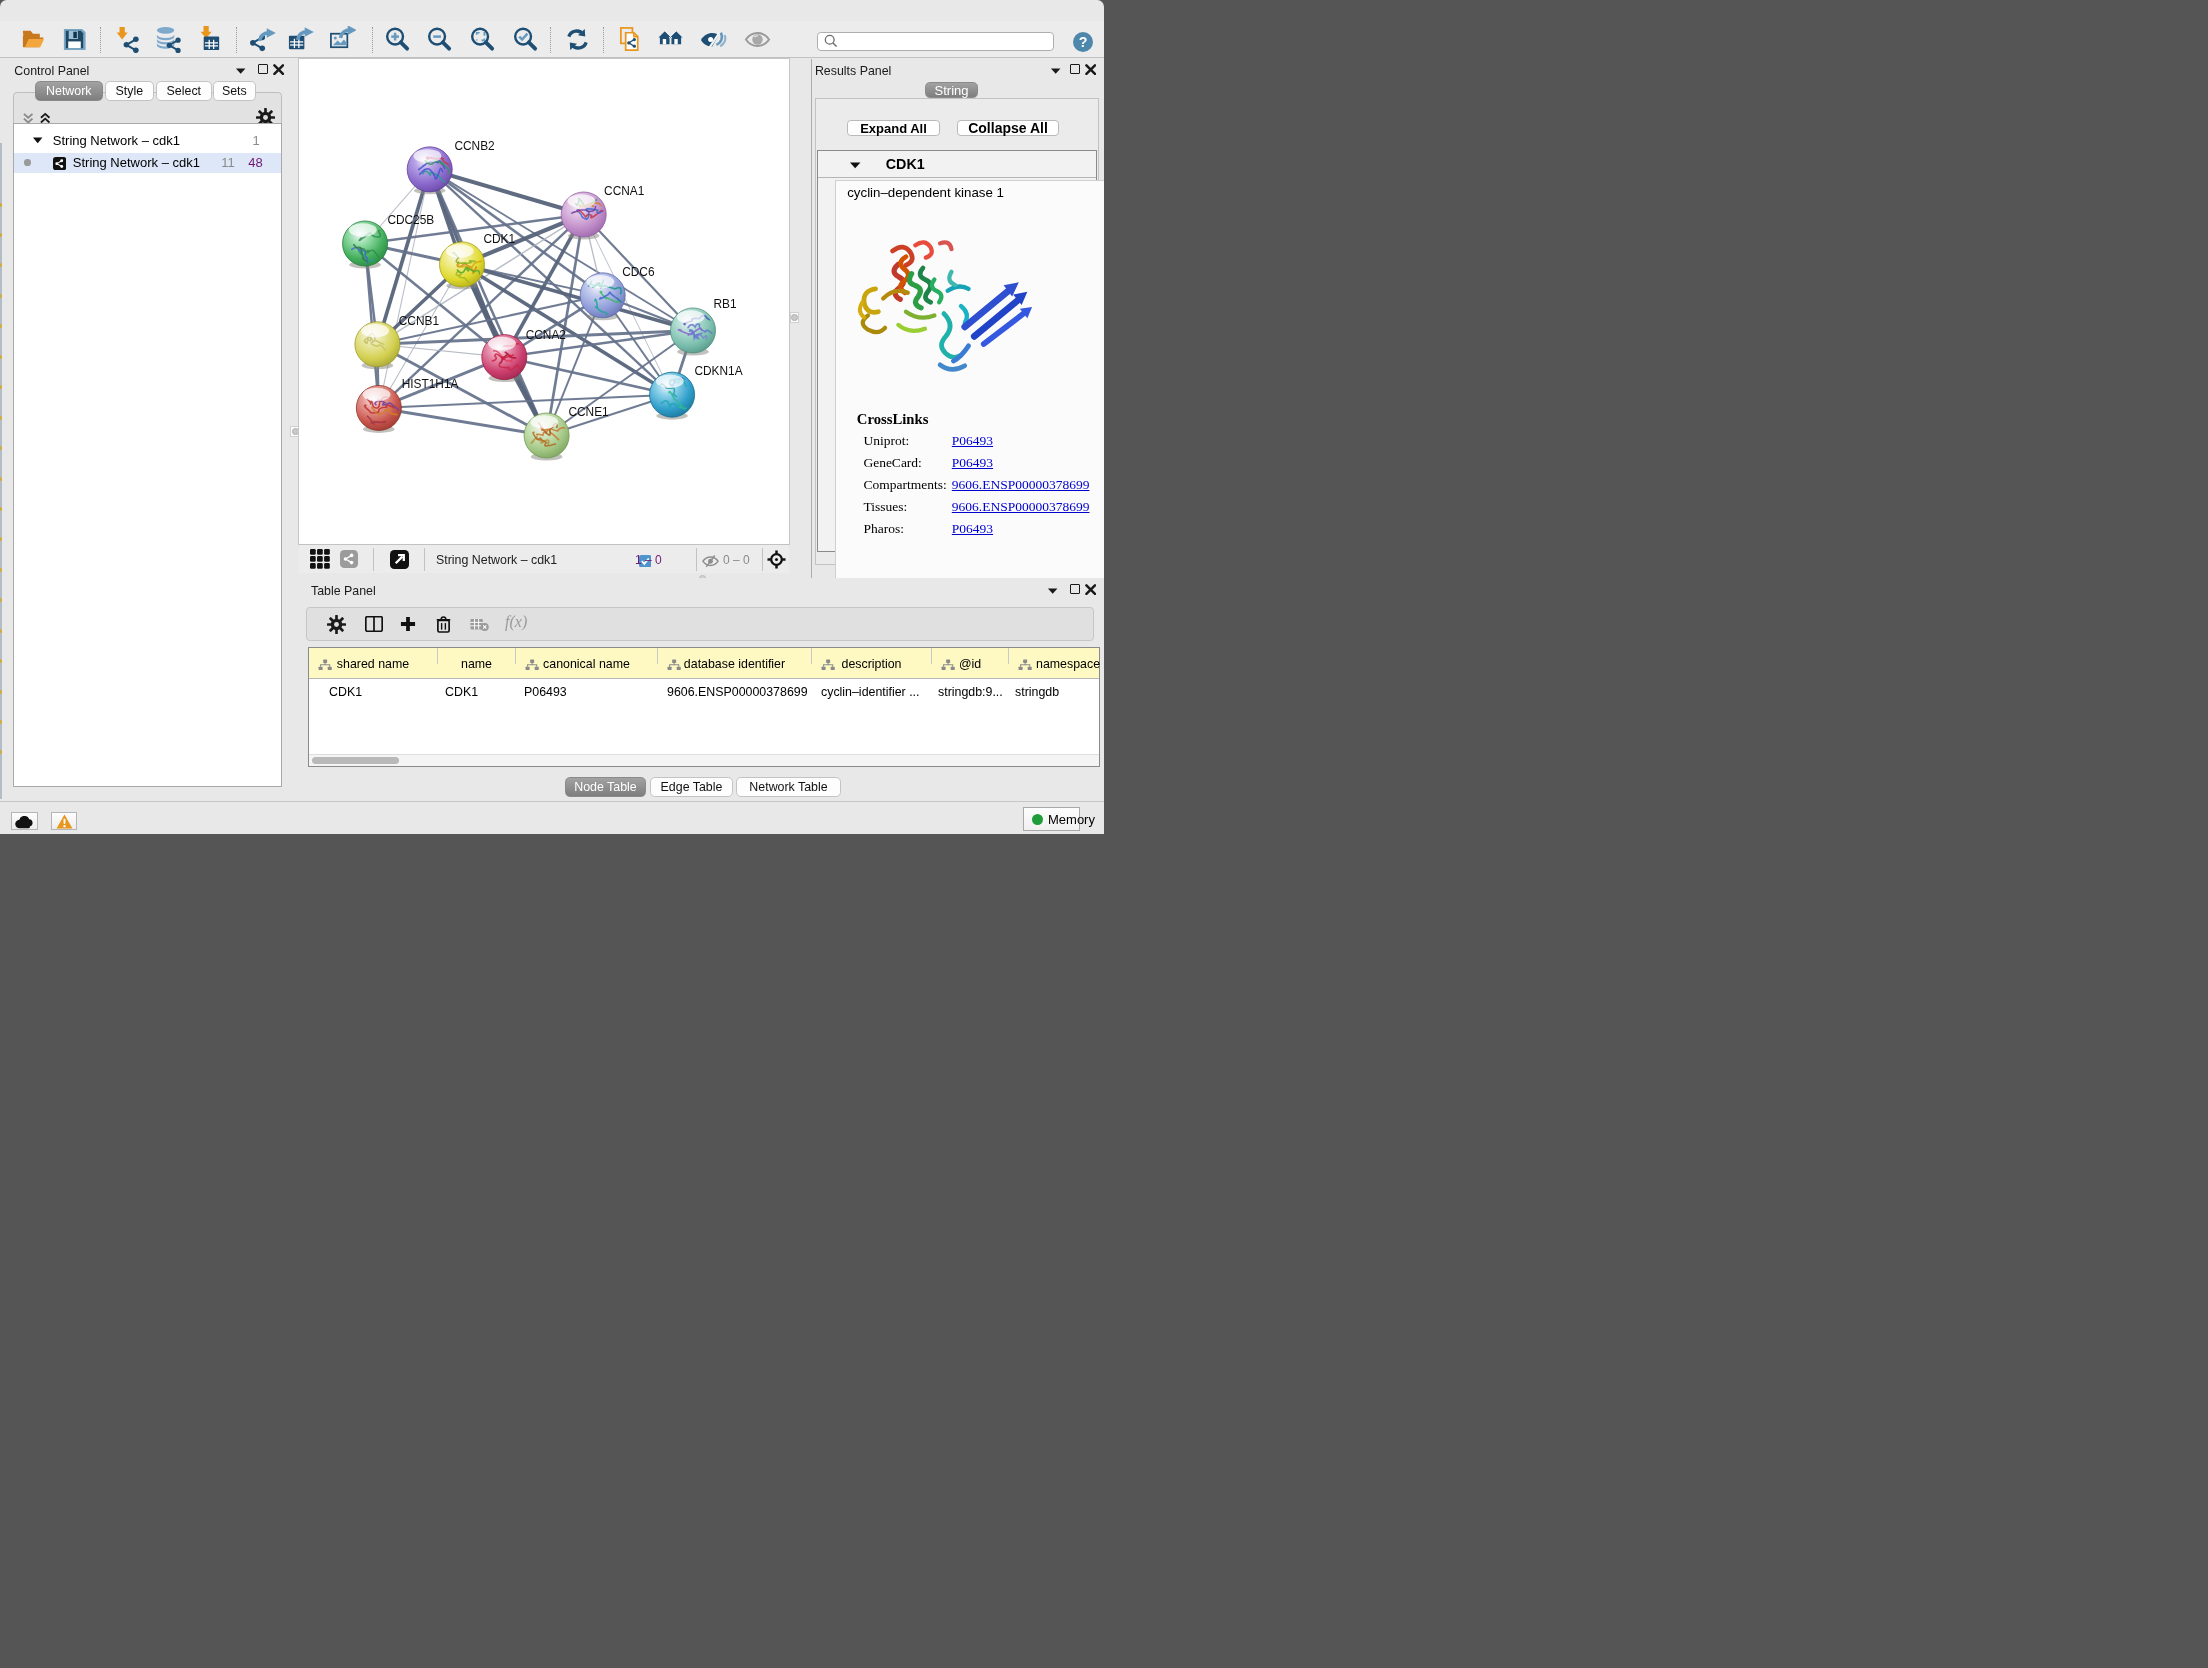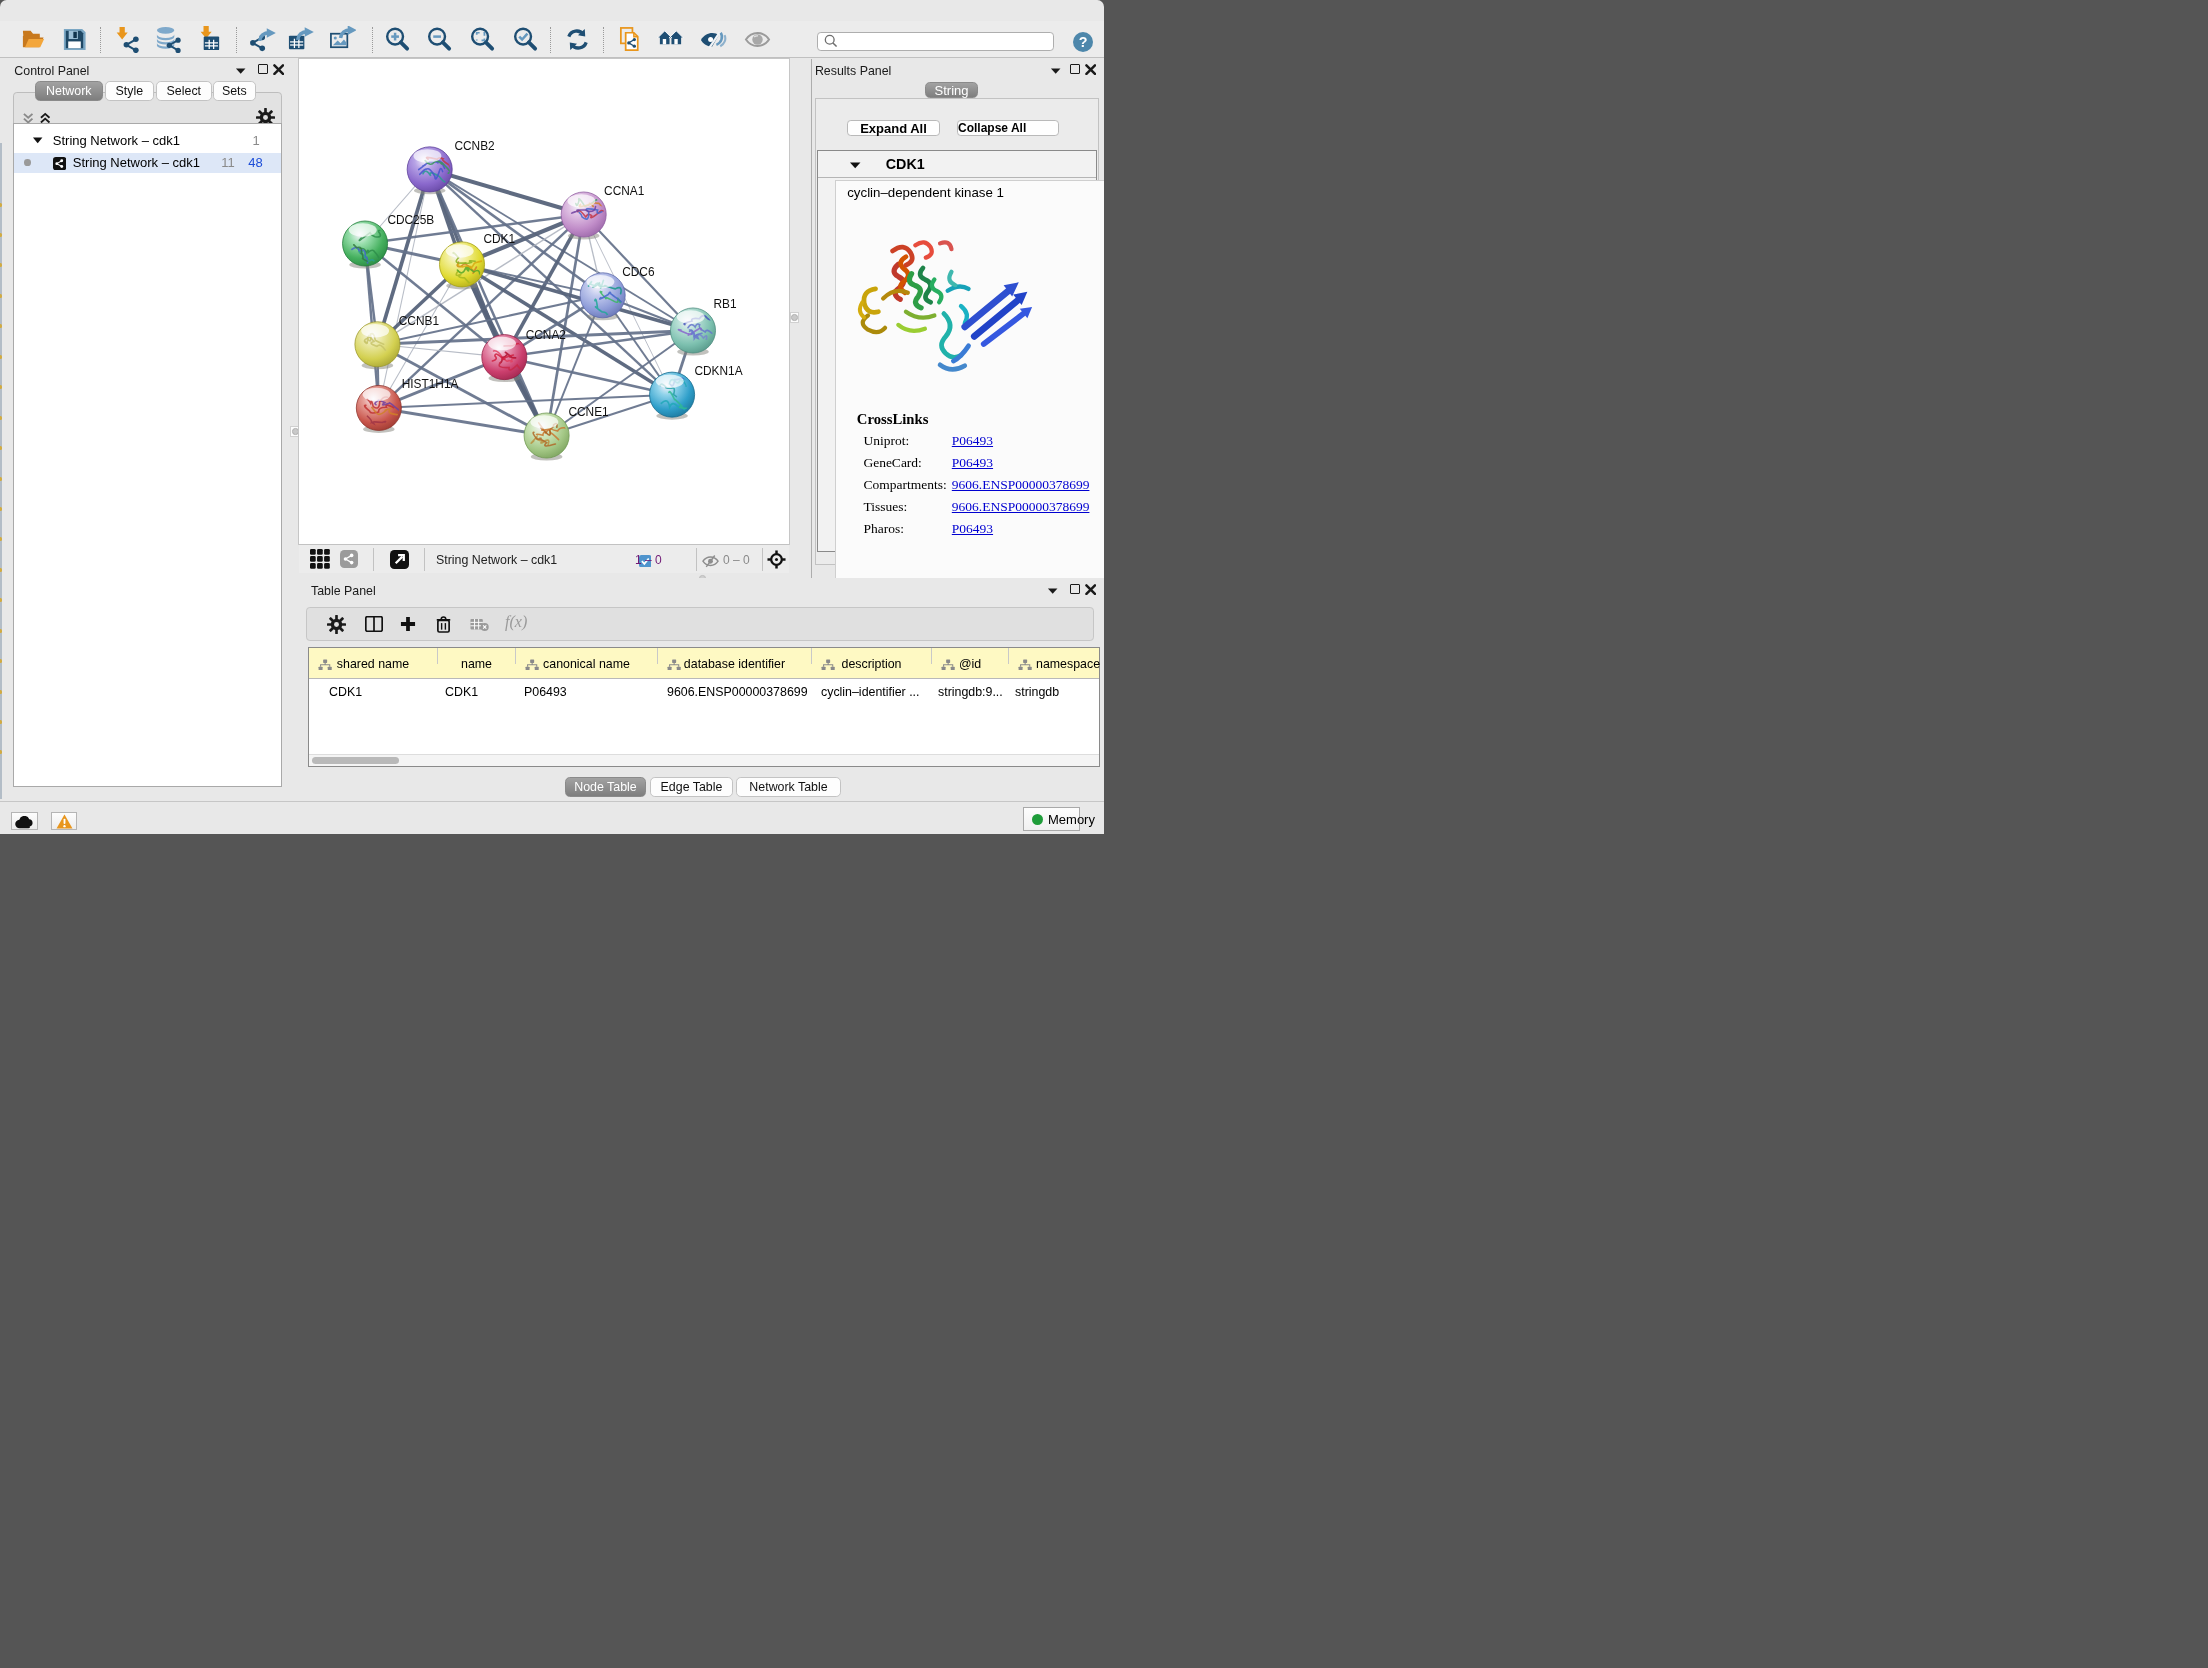--- a/index.html
+++ b/index.html
@@ -247,21 +247,21 @@
               <g stroke="#fff" stroke-width="1.1">
                 <line x1="9.24" y1="3.96" x2="4.04" y2="7.0"></line>
                 <line x1="4.04" y1="7.0" x2="9.24" y2="10.04"></line>
               </g>
               <circle cx="9.2" cy="4.0" r="1.5" fill="#fff"></circle>
               <circle cx="4.0" cy="7.0" r="1.5" fill="#fff"></circle>
               <circle cx="9.2" cy="10.0" r="1.5" fill="#fff"></circle>
             </svg></span>
         <span style="position:absolute;left:59px;font-size:13px;top:2.4px">String Network – cdk1</span>
         <span style="position:absolute;right:46px;font-size:13px;color:#8a8a8a;top:2.4px">11</span>
-        <span style="position:absolute;right:18px;font-size:13px;color:#1d4ed8;top:2.4px">48</span>
+        <span style="position:absolute;right:18px;font-size:13px;color:#701a75;top:2.4px">48</span>
      </div>
   </div>
 </div>
 <div style="position:absolute;left:290px;top:426px;width:9px;height:10.5px;background:#fdfdfd;border:0.5px solid #d0d0d0"></div>
 <div style="position:absolute;left:292px;top:428px;width:6.7px;height:6.7px;border-radius:50%;background:#c9c9c9;border:0.5px solid #b0b0b0"></div>
 
 <div style="position:absolute;left:298px;top:58px;width:490px;height:486px;background:#fff;border:1px solid #c6c6c6;border-bottom:none;box-sizing:content-box"><svg width="490" height="485" viewBox="0 0 515.5 510" font-family="Liberation Sans, sans-serif">
         <defs>
           <radialGradient id="g0" cx="0.38" cy="0.30" r="0.85">
             <stop offset="0" stop-color="#f6f3fb"></stop>
@@ -593,21 +593,21 @@
   <svg class="dctl" style="position:absolute;left:238px;top:7.6px" width="11.4" height="7.6" viewBox="0 0 12 8">
         <path d="M1,1.5 h10 l-5,5.5 z" fill="#1a1a1a"></path>
       </svg>
   <div style="position:absolute;left:258px;top:4.8px;width:10px;height:10px;border:1.5px solid #1a1a1a;border-radius:1px"></div>
   <svg style="position:absolute;left:273px;top:4.8px" width="11.4" height="11.4" viewBox="0 0 12 12">
         <path d="M1.5,1.5 L10.5,10.5 M10.5,1.5 L1.5,10.5" stroke="#1a1a1a" stroke-width="2.6" stroke-linecap="round"></path>
       </svg>
   <div style="position:absolute;left:2.9px;top:39px;width:284px;height:467px;background:#ebebeb;border:1px solid #c2c2c2"></div>
   <div class="tab tabsel" style="left:113px;top:23px;width:53px;height:16px;line-height:16px;font-size:13px;border-radius:4.8px">String</div>
   <div style="position:absolute;left:35px;top:61px;width:93px;height:15.7px;background:#fefefe;border:1px solid #b9b9b9;border-radius:3.8px;text-align:center;font-size:13px;line-height:15px;font-weight:700">Expand All</div>
-  <div style="position:absolute;left:145px;top:61px;width:102px;height:15.7px;background:#fefefe;border:1px solid #b9b9b9;border-radius:3.8px;font-size:12px;line-height:15px;font-weight:700">Collapse All</div>
+  <div style="position:absolute;left:145px;top:61px;width:102px;height:15.7px;background:#fefefe;border:1px solid #b9b9b9;border-radius:3.8px;text-align:center;font-size:14px;line-height:15px;font-weight:700">Collapse All</div>
   <div style="position:absolute;left:4.8px;top:91px;width:280px;height:402px;background:#f2f2f2;border:1px solid #8a8a8a">
     <div style="position:absolute;left:0;top:0;width:100%;height:27px;border-bottom:1px solid #b5b5b5">
       <svg style="position:absolute;left:31px;top:9.5px" width="12.4" height="8.6" viewBox="0 0 13 9">
             <path d="M1,1.5 h11 l-5.5,6 z" fill="#111"></path>
           </svg>
       <span style="position:absolute;left:68px;top:4.8px;font-size:14.3px;font-weight:700">CDK1</span>
     </div>
     <div style="position:absolute;left:17px;top:28.5px;width:275px;height:449px;background:#fbfbfb;border:1px solid #cfcfcf">
       <span style="position:absolute;left:11.4px;top:4.8px;font-size:13.3px">cyclin–dependent kinase 1</span>
       <div style="position:absolute;left:13.3px;top:49px"><svg width="185" height="152" viewBox="0 0 195 160">

